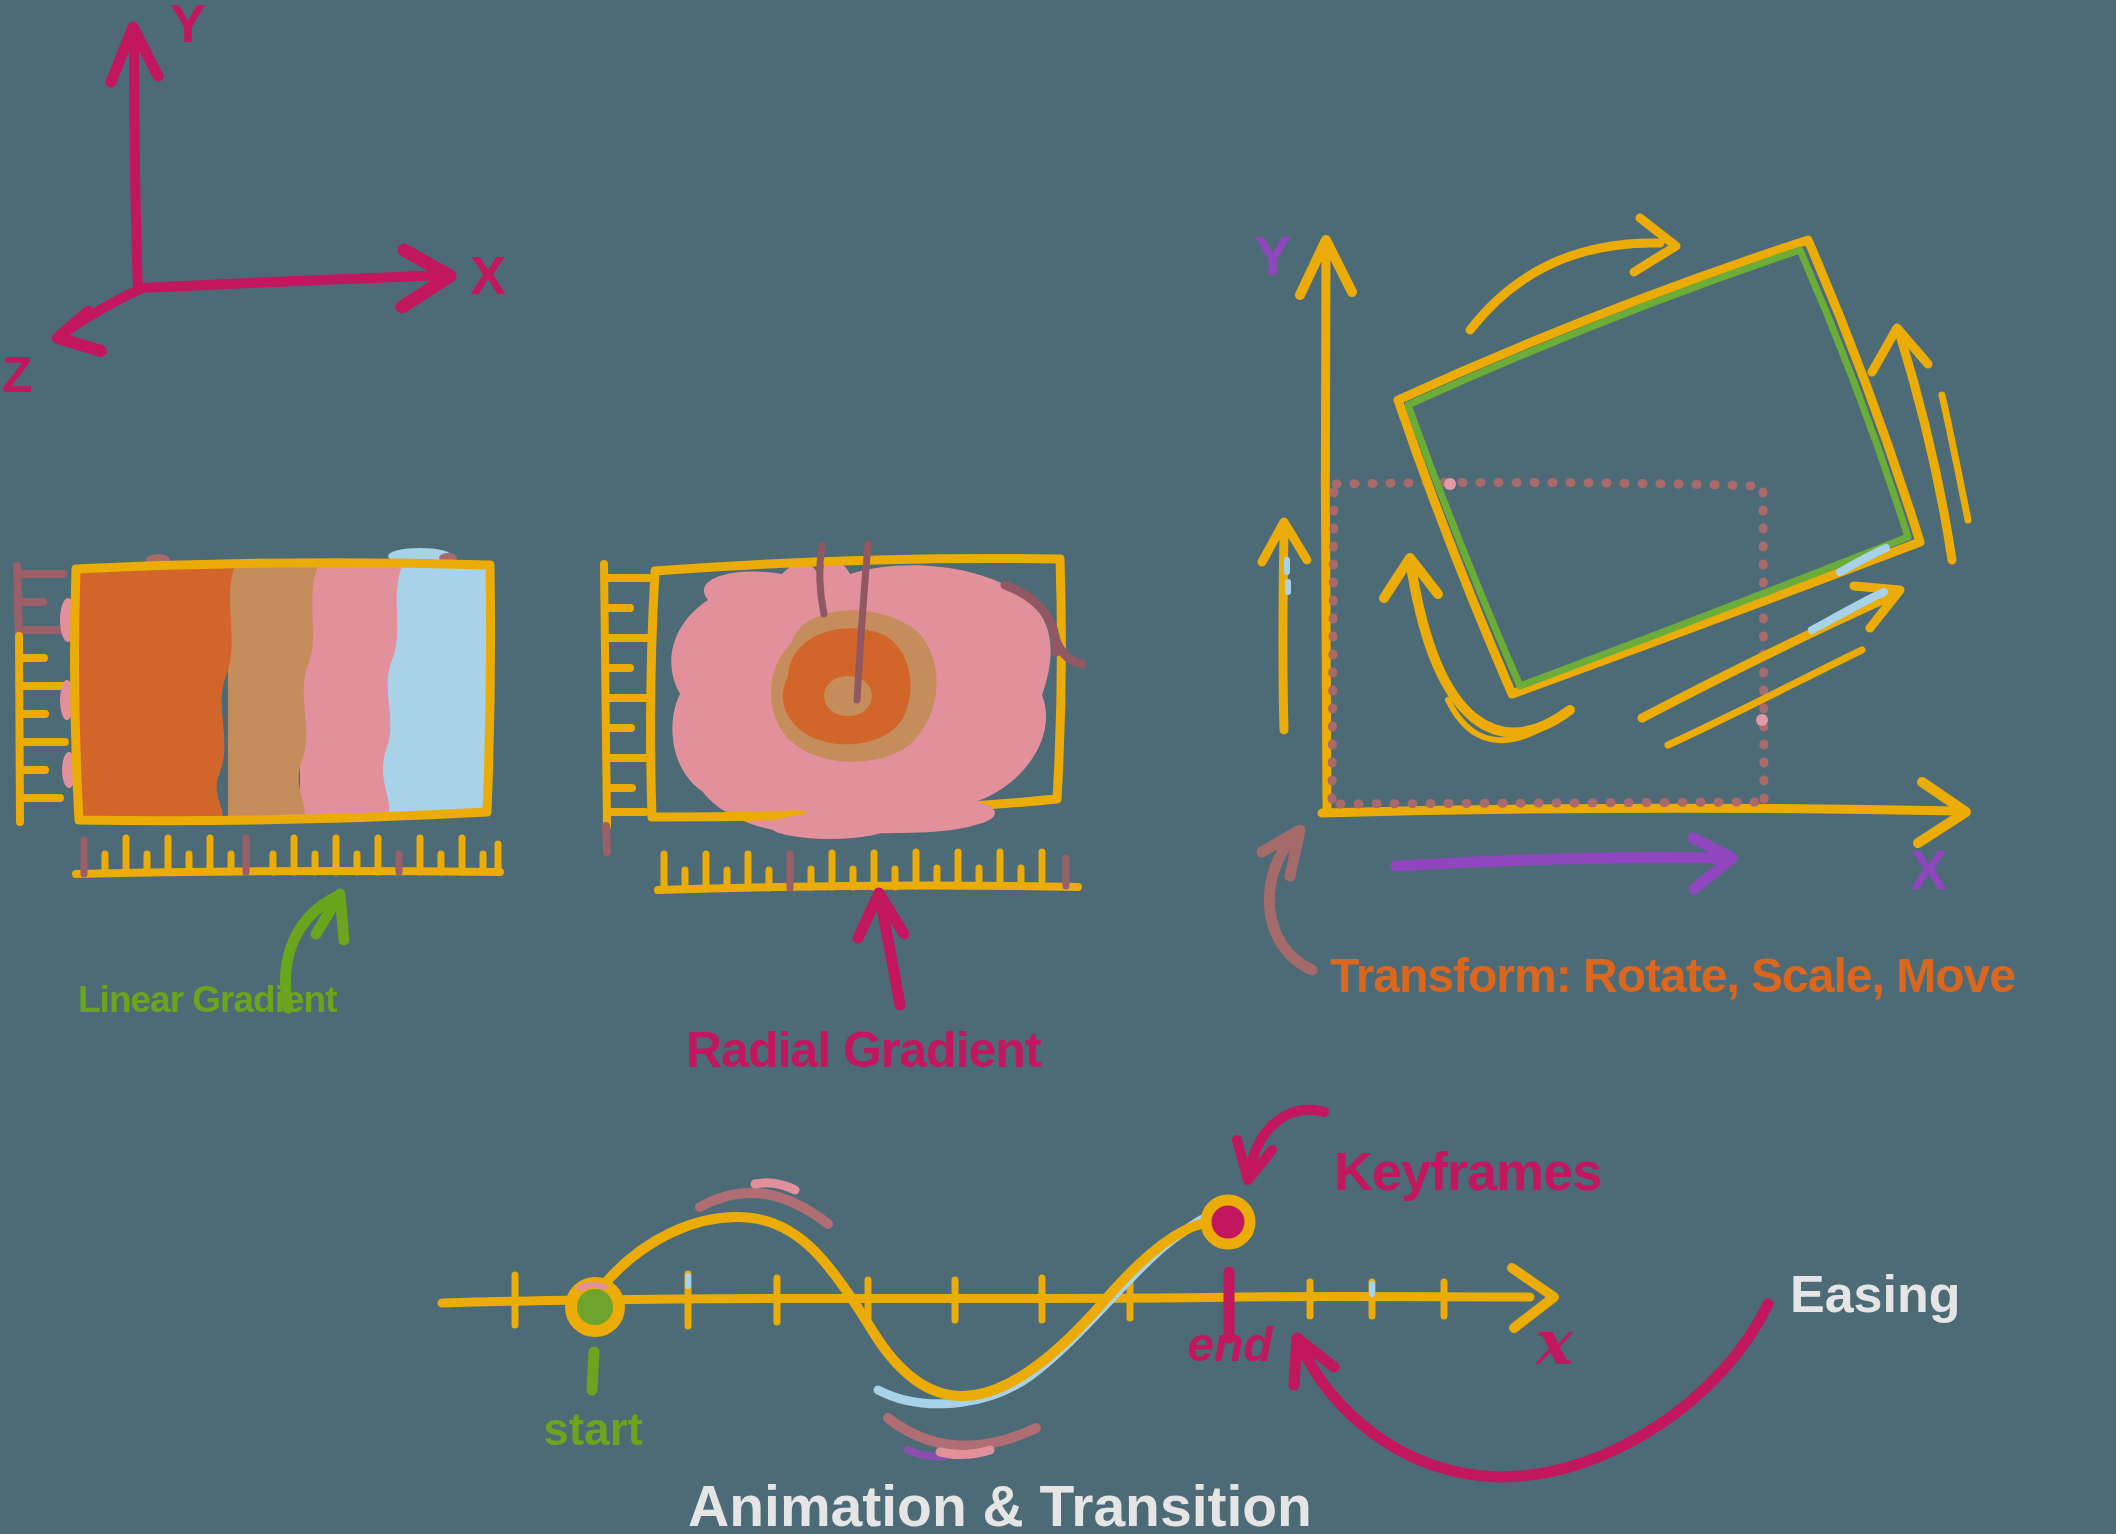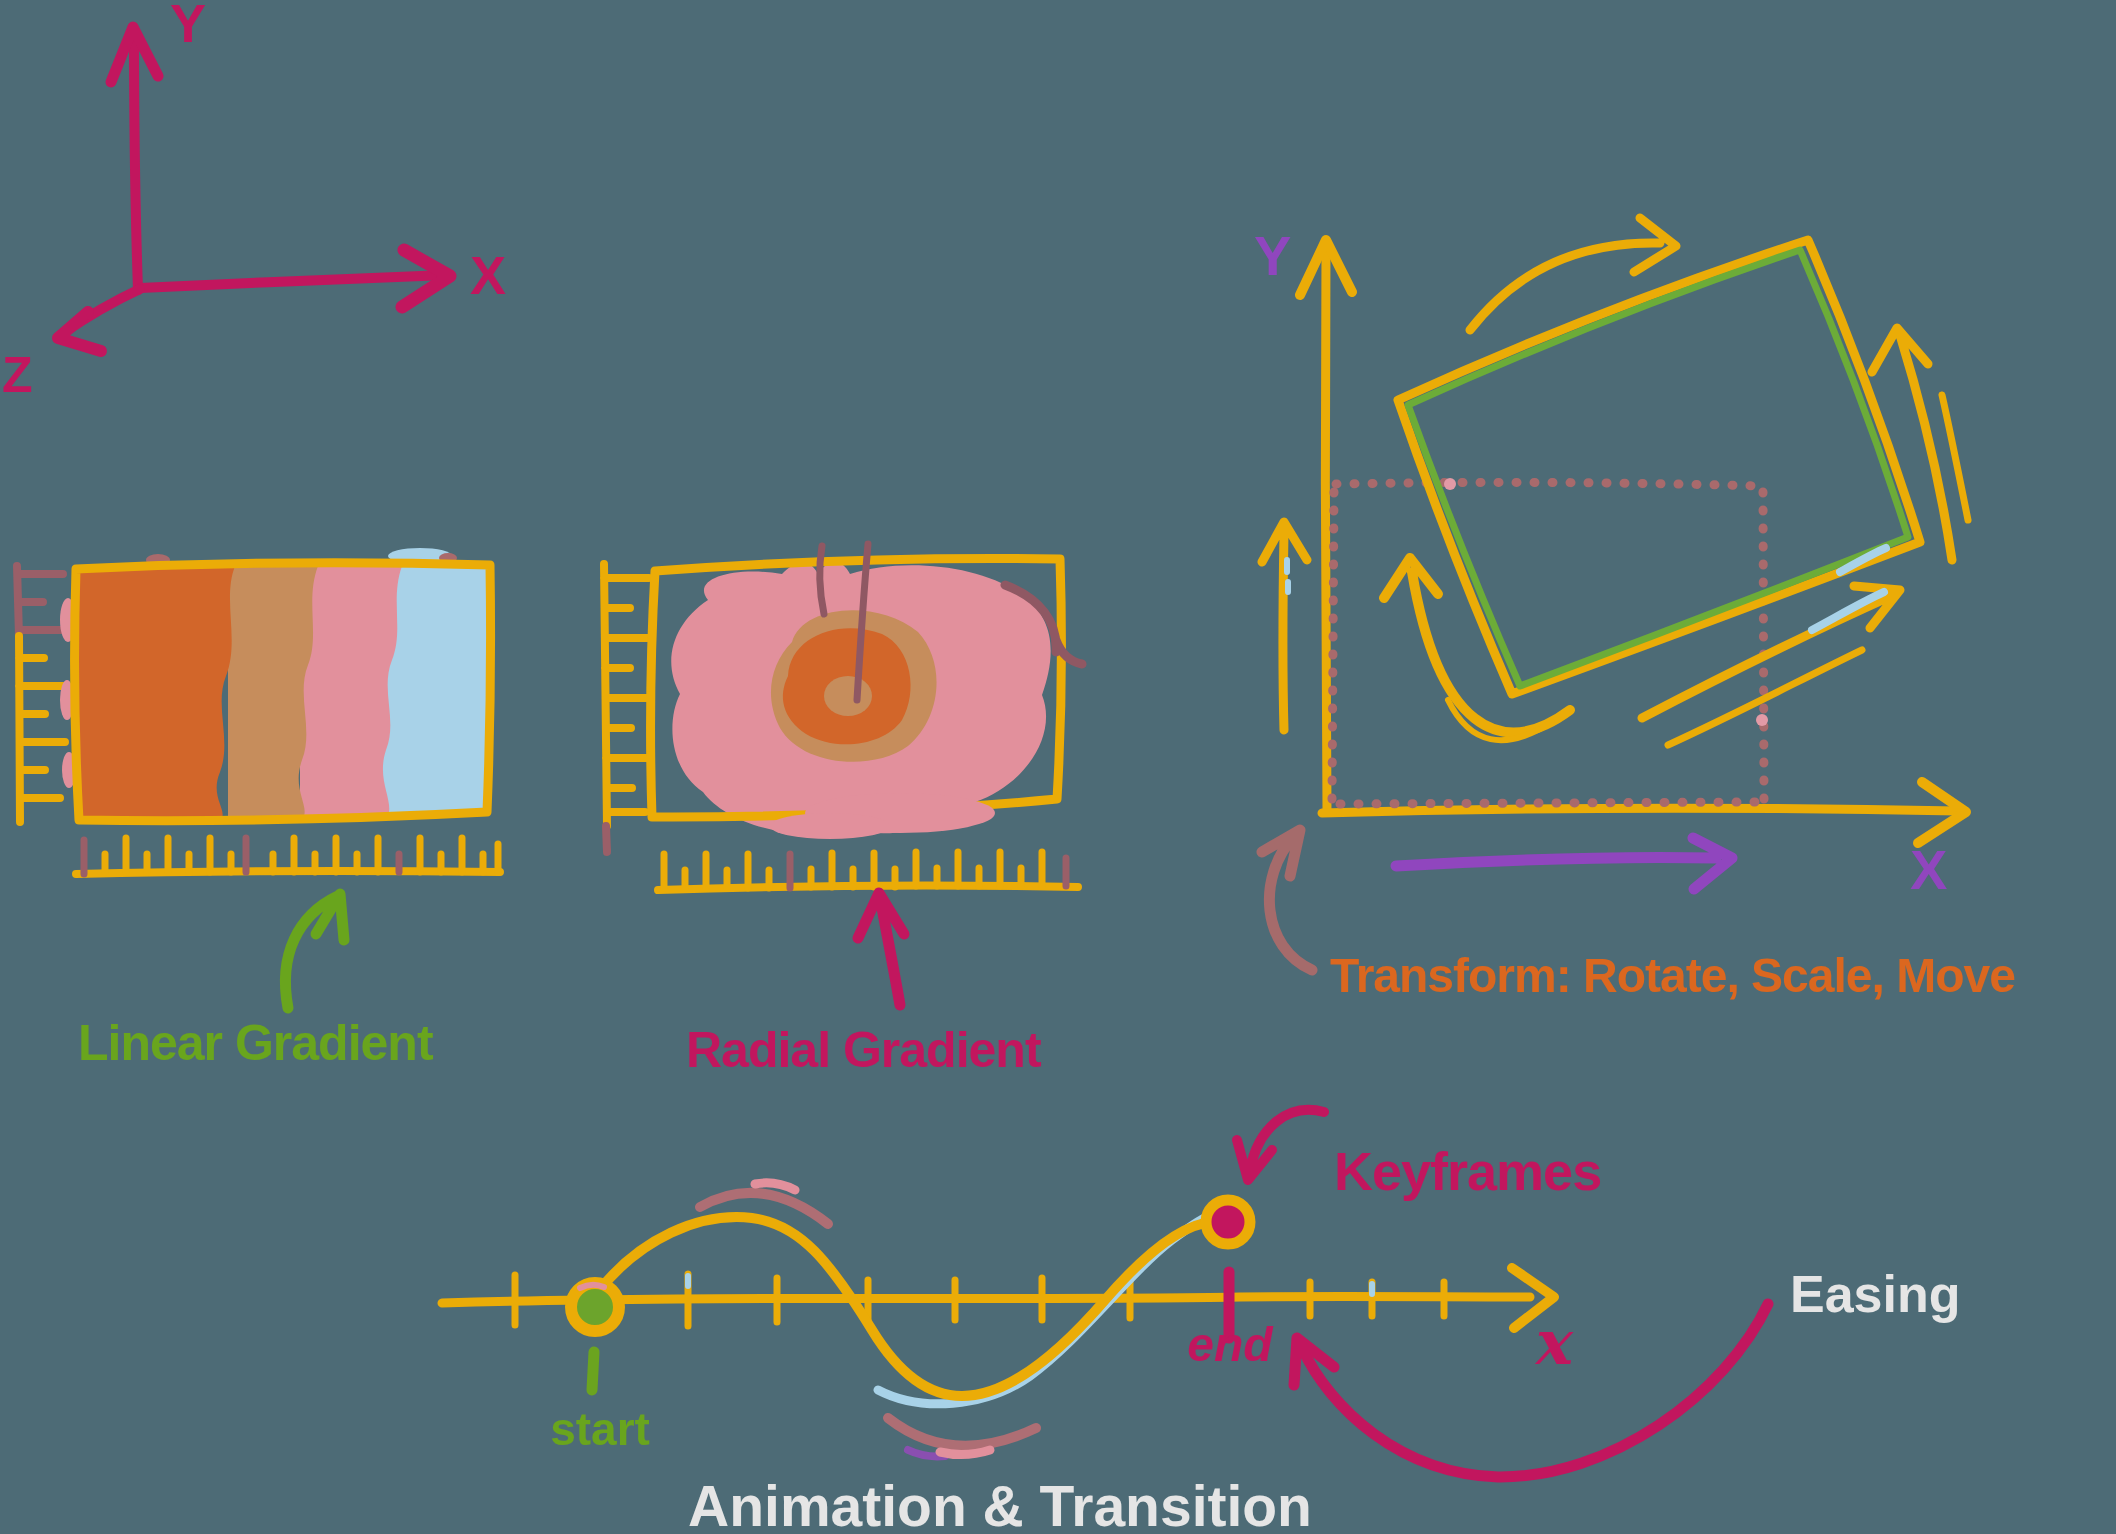--- a/index.html
+++ b/index.html
@@ -147,27 +147,27 @@
     <path stroke="#C2165E" stroke-width="10" d="M 1324 1112 C 1288 1102, 1258 1128, 1250 1170 M 1272 1150 L 1248 1180 L 1237 1140"></path>
 
     <path stroke="#C2165E" stroke-width="11" d="M 1768 1304 C 1725 1395, 1610 1478, 1498 1477 C 1400 1474, 1330 1408, 1302 1348 M 1334 1367 L 1297 1338 L 1294 1385"></path>
   </g>
 </svg>
 
   <div class="lbl magenta" style="left:170px;top:-4px;font-size:54px;">Y</div>
   <div class="lbl magenta" style="left:470px;top:248px;font-size:54px;">X</div>
   <div class="lbl magenta" style="left:2px;top:350px;font-size:50px;">Z</div>
 
-  <div class="lbl green" style="left:78px;top:1018px;font-size:50px;letter-spacing:-1px;">Linear Gradient</div>
+  <div class="lbl green" style="left:78px;top:981px;font-size:37px;letter-spacing:-1px;">Linear Gradient</div>
   <div class="lbl magenta" style="left:686px;top:1018px;font-size:50px;letter-spacing:-1px;margin-top:7px;">Radial Gradient</div>
 
   <div class="lbl purple" style="left:1254px;top:228px;font-size:56px;">Y</div>
   <div class="lbl purple" style="left:1910px;top:842px;font-size:56px;">X</div>
   <div class="lbl orange" style="left:1330px;top:952px;font-size:48px;letter-spacing:-1px;text-align:center;">Transform: Rotate, Scale, Move</div>
 
   <div class="lbl magenta" style="left:1334px;top:1144px;font-size:54px;letter-spacing:-1px;">Keyframes</div>
   <div class="lbl blue" style="left:1790px;top:1268px;font-size:52px;">Easing</div>
-  <div class="lbl green center" style="left:593px;top:1406px;font-size:46px;margin-left:7px;">start</div>
+  <div class="lbl green center" style="left:593px;top:1406px;font-size:46px;">start</div>
   <div class="lbl magenta center" style="left:1230px;top:1321px;font-size:48px;font-style:italic;">end</div>
   <div class="lbl magenta script" style="left:1536px;top:1312px;font-size:62px;">x</div>
   <div class="lbl blue center" style="left:1000px;top:1478px;font-size:57px;">Animation &amp; Transition</div>
 
 </div>
 
 </body></html>

